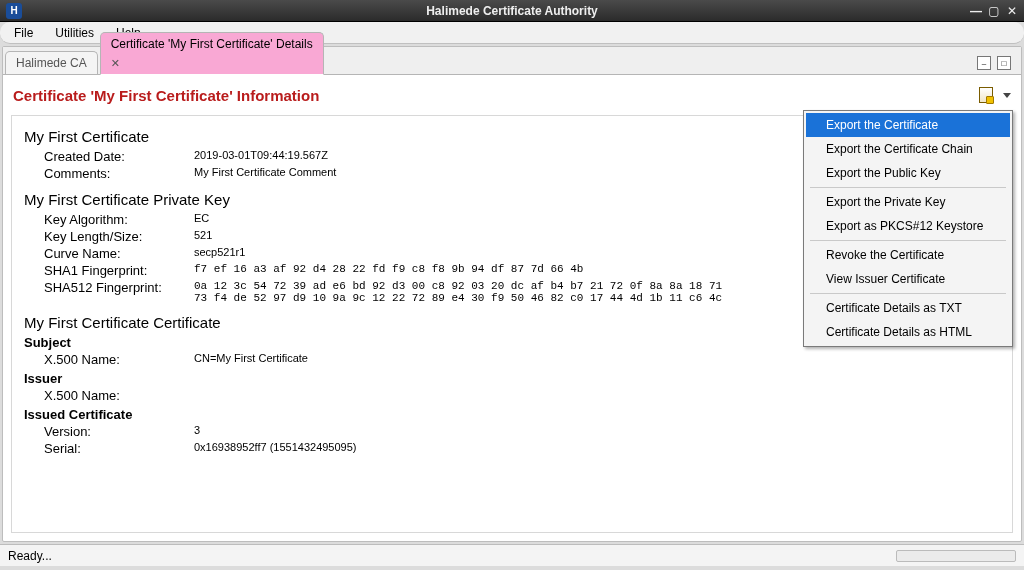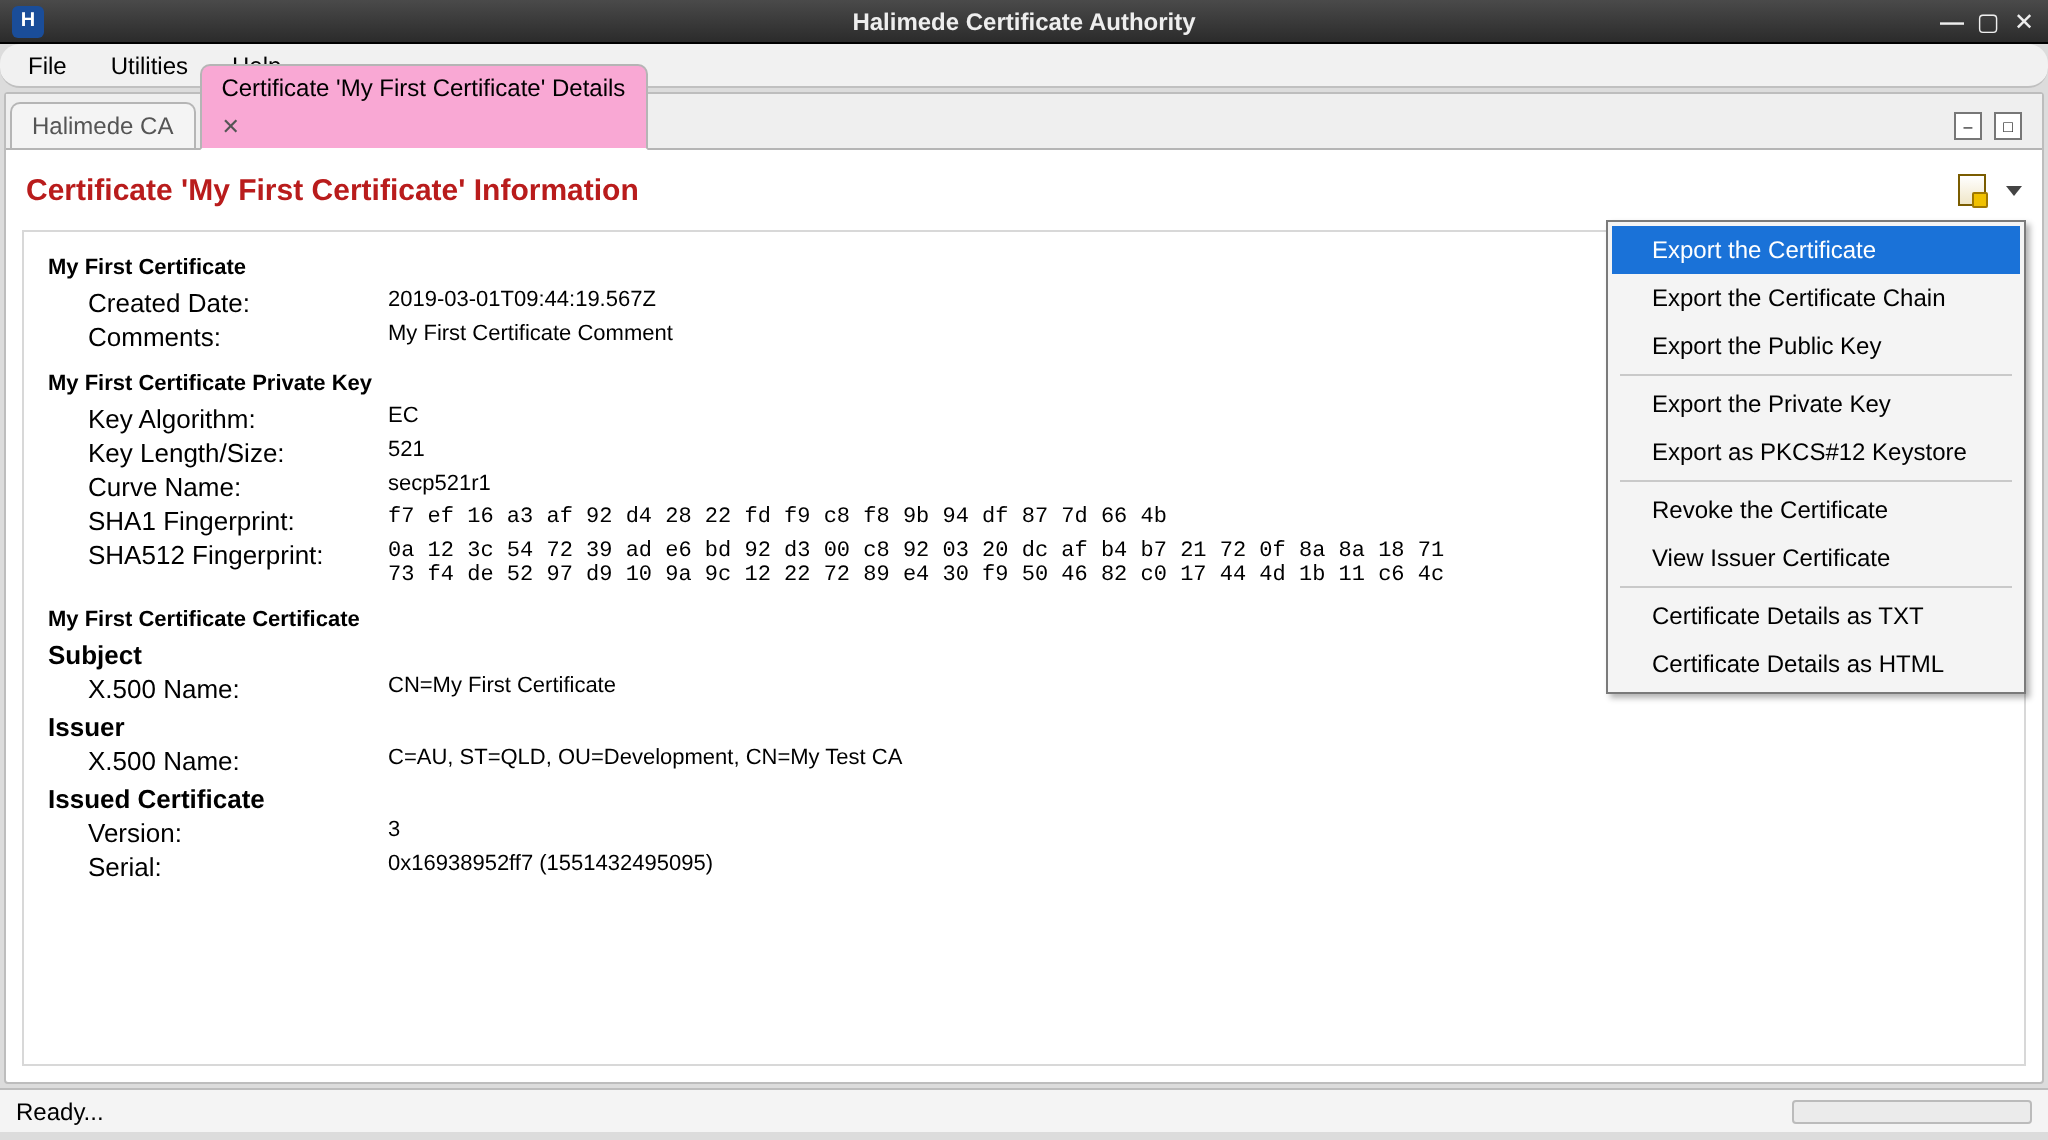--- a/index.html
+++ b/index.html
@@ -150,22 +150,22 @@
   }
   .detail-area {
     flex: 1;
     margin: 4px 8px 8px 8px;
     border: 1px solid #d8d8d8;
     background: #fff;
     overflow-y: auto;
     padding: 8px 12px;
   }
   .section-title {
-    font-weight: bold;
-    font-size: 11px;
+    font-weight: normal;
+    font-size: 15px;
     margin-top: 10px;
     margin-bottom: 4px;
   }
   .section-title.first { margin-top: 4px; }
   .sub-title {
     font-weight: bold;
     font-size: 13px;
     margin-top: 4px;
   }
   .row { display: flex; margin: 2px 0; }
@@ -292,21 +292,20 @@
 
     <div class="section-title">My First Certificate Certificate</div>
     <div class="sub-title">Subject</div>
     <div class="row">
       <div class="label">X.500 Name:</div>
       <div class="value">CN=My First Certificate</div>
     </div>
     <div class="sub-title">Issuer</div>
     <div class="row">
       <div class="label">X.500 Name:</div>
-      <div class="value">C=AU, ST=QLD, OU=Development, CN=My Test CA</div>
     </div>
     <div class="sub-title">Issued Certificate</div>
     <div class="row">
       <div class="label">Version:</div>
       <div class="value">3</div>
     </div>
     <div class="row">
       <div class="label">Serial:</div>
       <div class="value">0x16938952ff7 (1551432495095)</div>
     </div>

